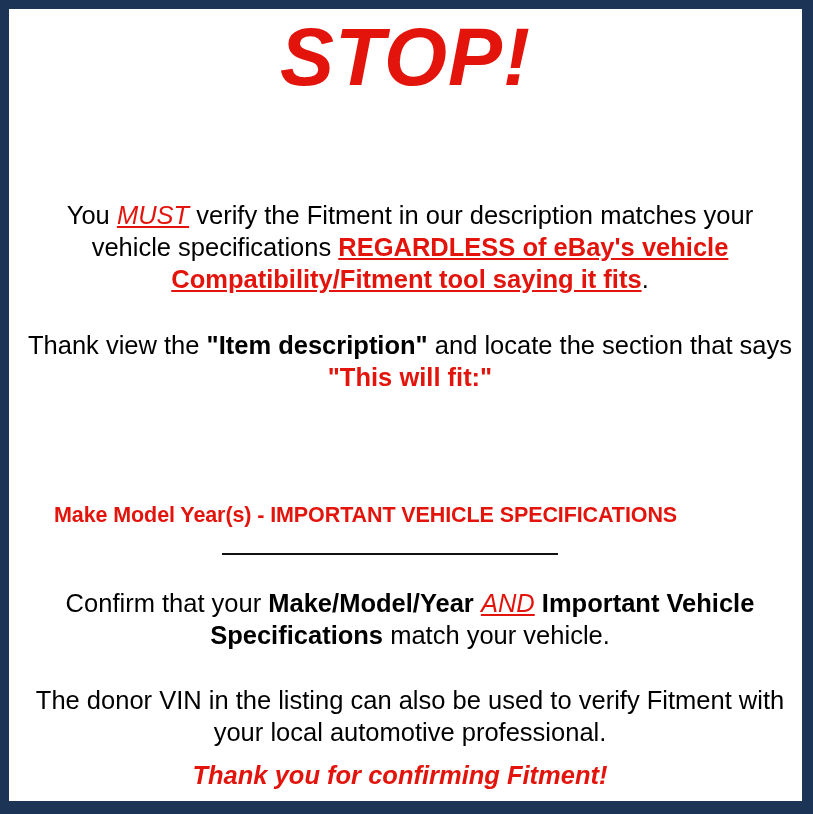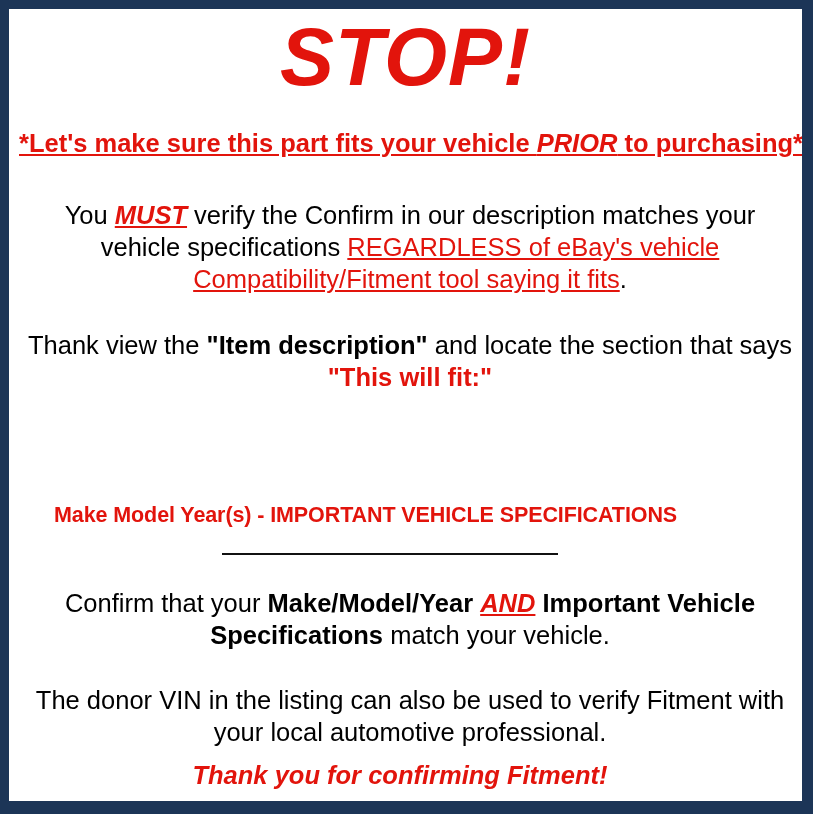--- a/index.html
+++ b/index.html
@@ -26,22 +26,22 @@
     position: relative;
     width: 100%;
     height: 100%;
     background: #ffffff;
   }
 
   .red      { color: #e2140c; }
   .black    { color: #000000; }
   .b        { font-weight: bold; }
   .i        { font-style: italic; }
-  .bu       { font-weight: normal; text-decoration: underline; margin-top: 40px; }
-  .biu      { font-weight: bold; font-style: italic; text-decoration: underline; }
+  .bu       { font-weight: bold; text-decoration: underline; margin-top: 40px; }
+  .biu      { font-weight: normal; font-style: italic; text-decoration: underline; }
 
   
   .headline {
     position: absolute;
     top: 6px;
     left: 0;
     width: 100%;
     text-align: center;
     font-size: 81px;
     line-height: 1.05;
@@ -137,26 +137,23 @@
   }
 </style>
 </head>
 <body>
 
 <div id="poster">
   <div id="inner">
 
     <div class="headline">STOP!</div>
 
-    <div class="subtitle">
-      <span>*Let's make sure this part fits your vehicle </span><span class="i">PRIOR</span><span> to purchasing*</span>
-    </div>
 
     <div class="para" id="para-must">
-      <span class="black">You </span><span class="red biu">MUST</span><span class="black"> verify the Confirm in our description matches your vehicle specifications </span><span class="red bu">REGARDLESS of eBay's vehicle Compatibility/Fitment tool saying it fits</span><span class="black">.</span>
+      <span class="black">You </span><span class="red biu">MUST</span><span class="black"> verify the Fitment in our description matches your vehicle specifications </span><span class="red bu">REGARDLESS of eBay's vehicle Compatibility/Fitment tool saying it fits</span><span class="black">.</span>
     </div>
 
     <div class="para" id="para-view">
       <span class="black">Thank view the </span><span class="black b">"Item description"</span><span class="black"> and locate the section that says </span><span class="red b">"This will fit:"</span>
     </div>
 
 
     <div class="example-spec">Make Model Year(s) - IMPORTANT VEHICLE SPECIFICATIONS</div>
 
     <div class="separator"></div>

